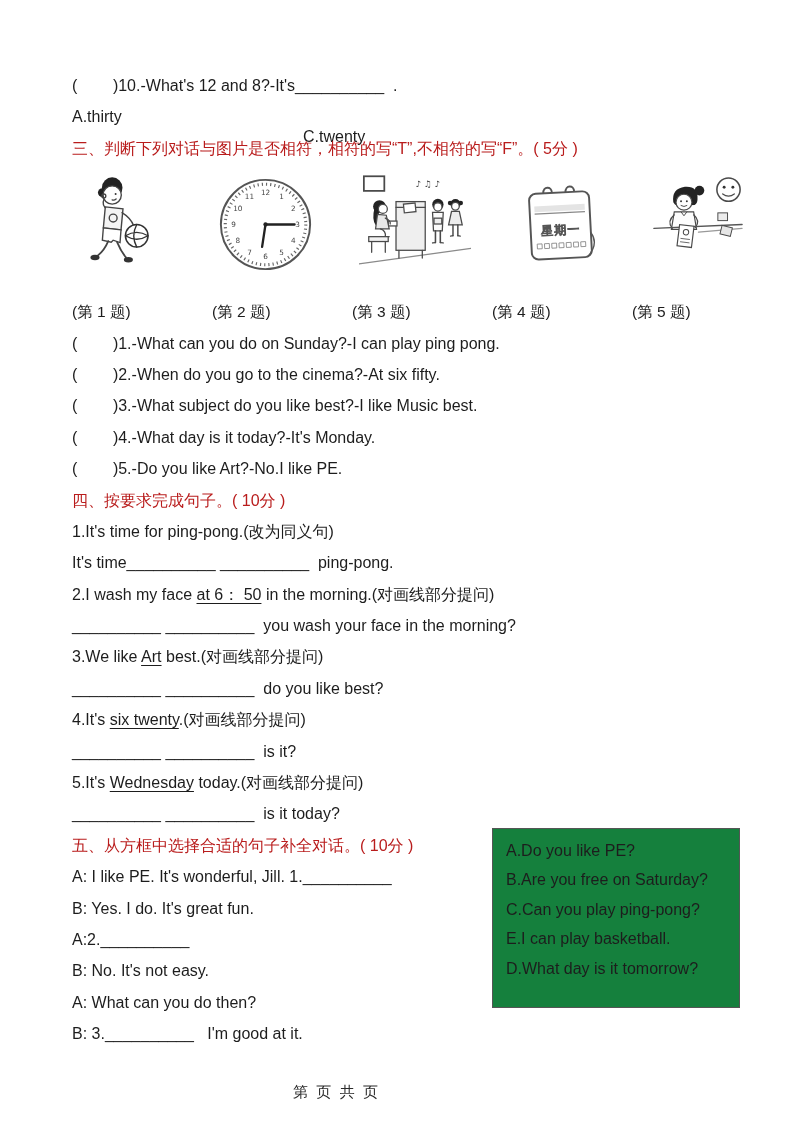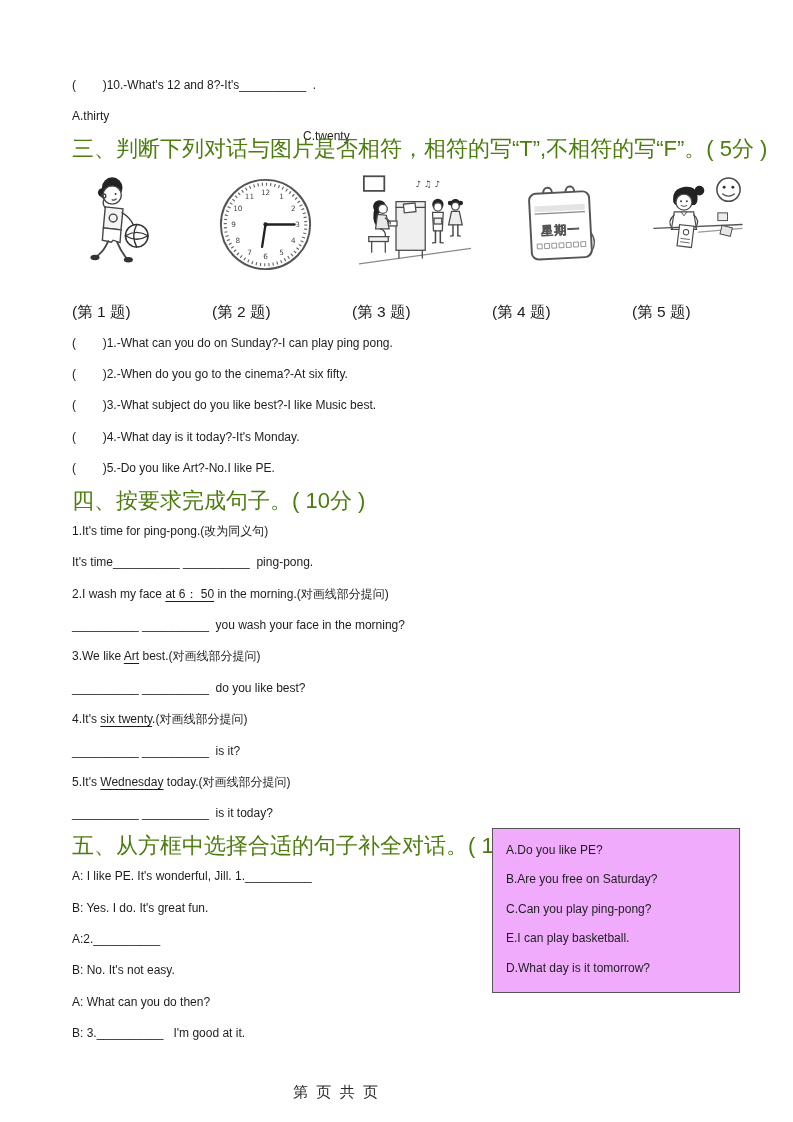--- a/index.html
+++ b/index.html
@@ -2,35 +2,35 @@
 <html><head>
 <meta charset="utf-8">
 <style>
   html,body{margin:0;padding:0;}
   body{
     width:793px;height:1122px;background:#ffffff;position:relative;
     font-family:"Liberation Sans","DejaVu Sans",sans-serif;color:#1d1d1d;
     overflow:hidden;
   }
   .content{position:absolute;left:72px;top:70px;width:672px;}
-  .line{height:31.4px;line-height:31.4px;font-size:12px;white-space:pre;}
-  .heading{font-size:22px;color:#4d7c0f;}
+  .line{height:31.4px;line-height:31.4px;font-size:16px;white-space:pre;}
+  .heading{font-size:16px;color:#b91c1c;}
   .opt-row{display:flex;}
   .opt-a{width:231px;}
   .opt-b{width:172px;}
   .opt-c{flex:1;margin-top:20px;}
   .figures-row{display:flex;justify-content:space-between;align-items:center;height:112px;margin-top:4px;}
   .fig{display:flex;align-items:center;justify-content:center;}
   .labels-row{display:flex;justify-content:space-between;height:31.4px;line-height:31.4px;margin-top:16px;font-size:15.5px;}
   .labels-row span{width:112px;text-align:left;white-space:pre;}
   .ul{text-decoration:underline;text-underline-offset:3px;}
   .sec5{position:relative;}
   .choice-box{
     position:absolute;left:420px;top:-2px;width:233px;
-    border:1.6px solid #555;padding:7px 0 9px 13px;background:#f0abfc;
+    border:1.6px solid #555;padding:7px 0 24px 13px;background:#15803d;
   }
   .choice-box .line{height:29.5px;line-height:29.5px;}
   .footer{position:absolute;top:1083px;left:0;width:671px;text-align:center;
     font-size:15px;color:#2a2a2a;white-space:pre;}
   
   .clock-num{font:7.5px "DejaVu Sans",sans-serif;fill:#444;text-anchor:middle;}
   .notes{font:9px "DejaVu Sans",sans-serif;fill:#444;}
   .cal-day{font:12.5px "DejaVu Sans",sans-serif;fill:#333;text-anchor:middle;letter-spacing:1px;}
 </style>
 </head>

